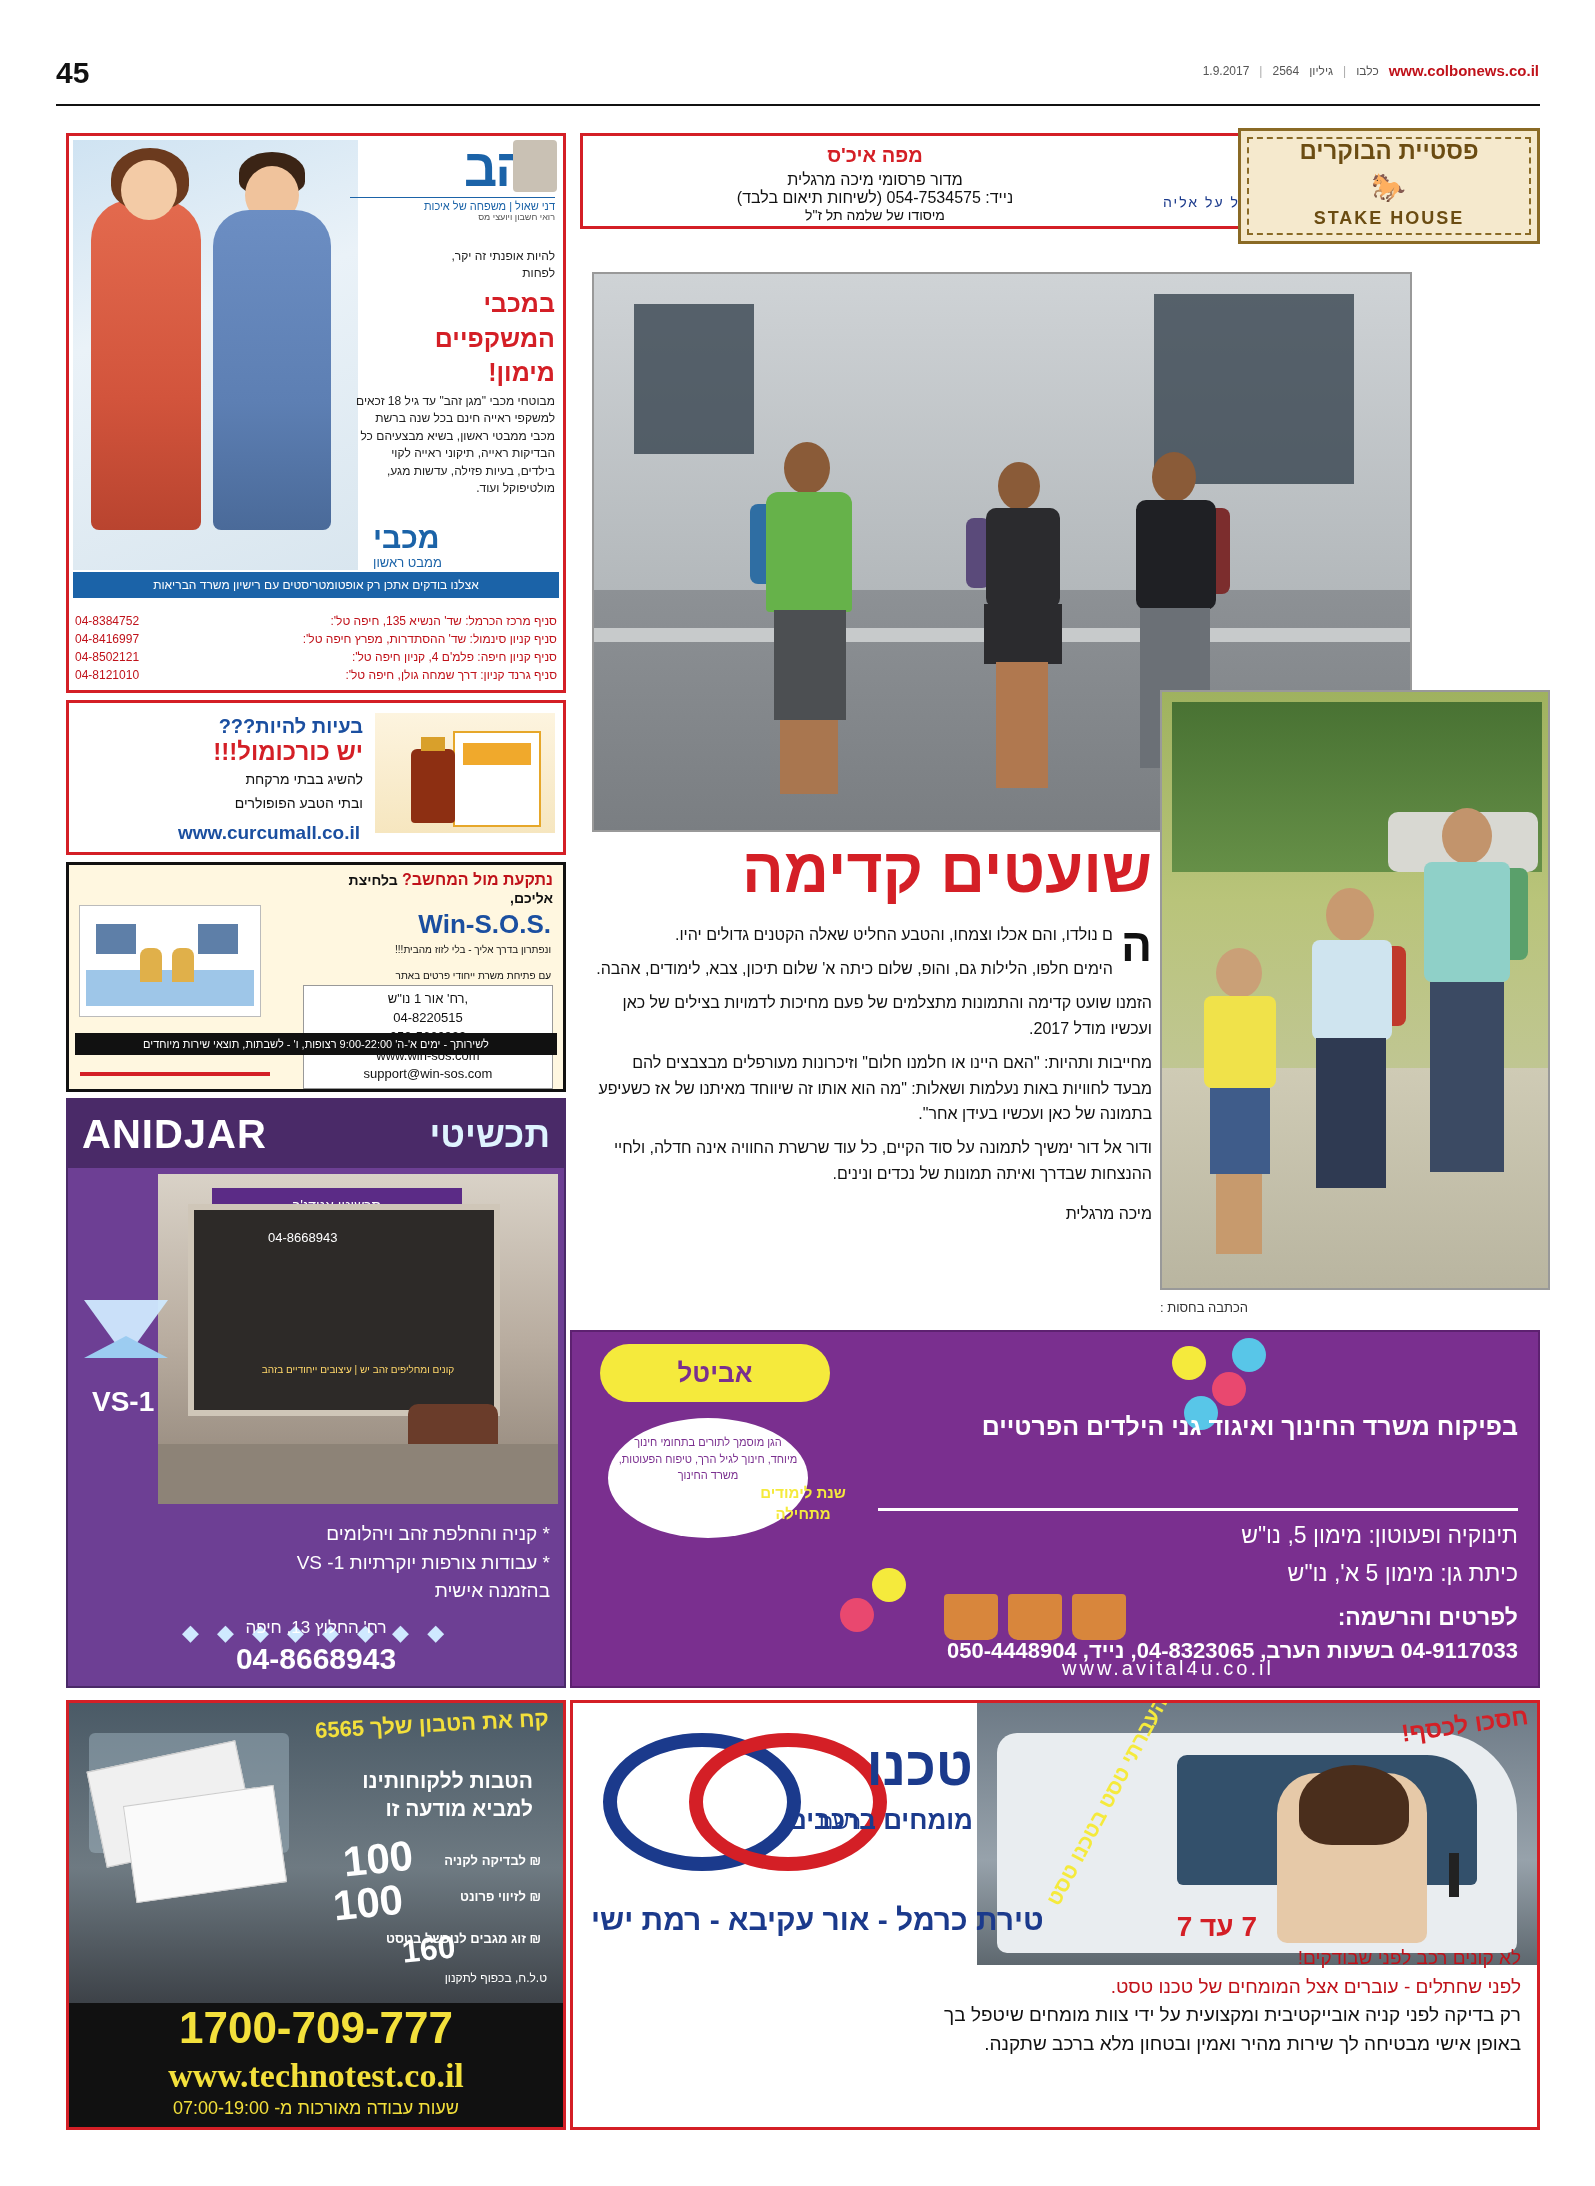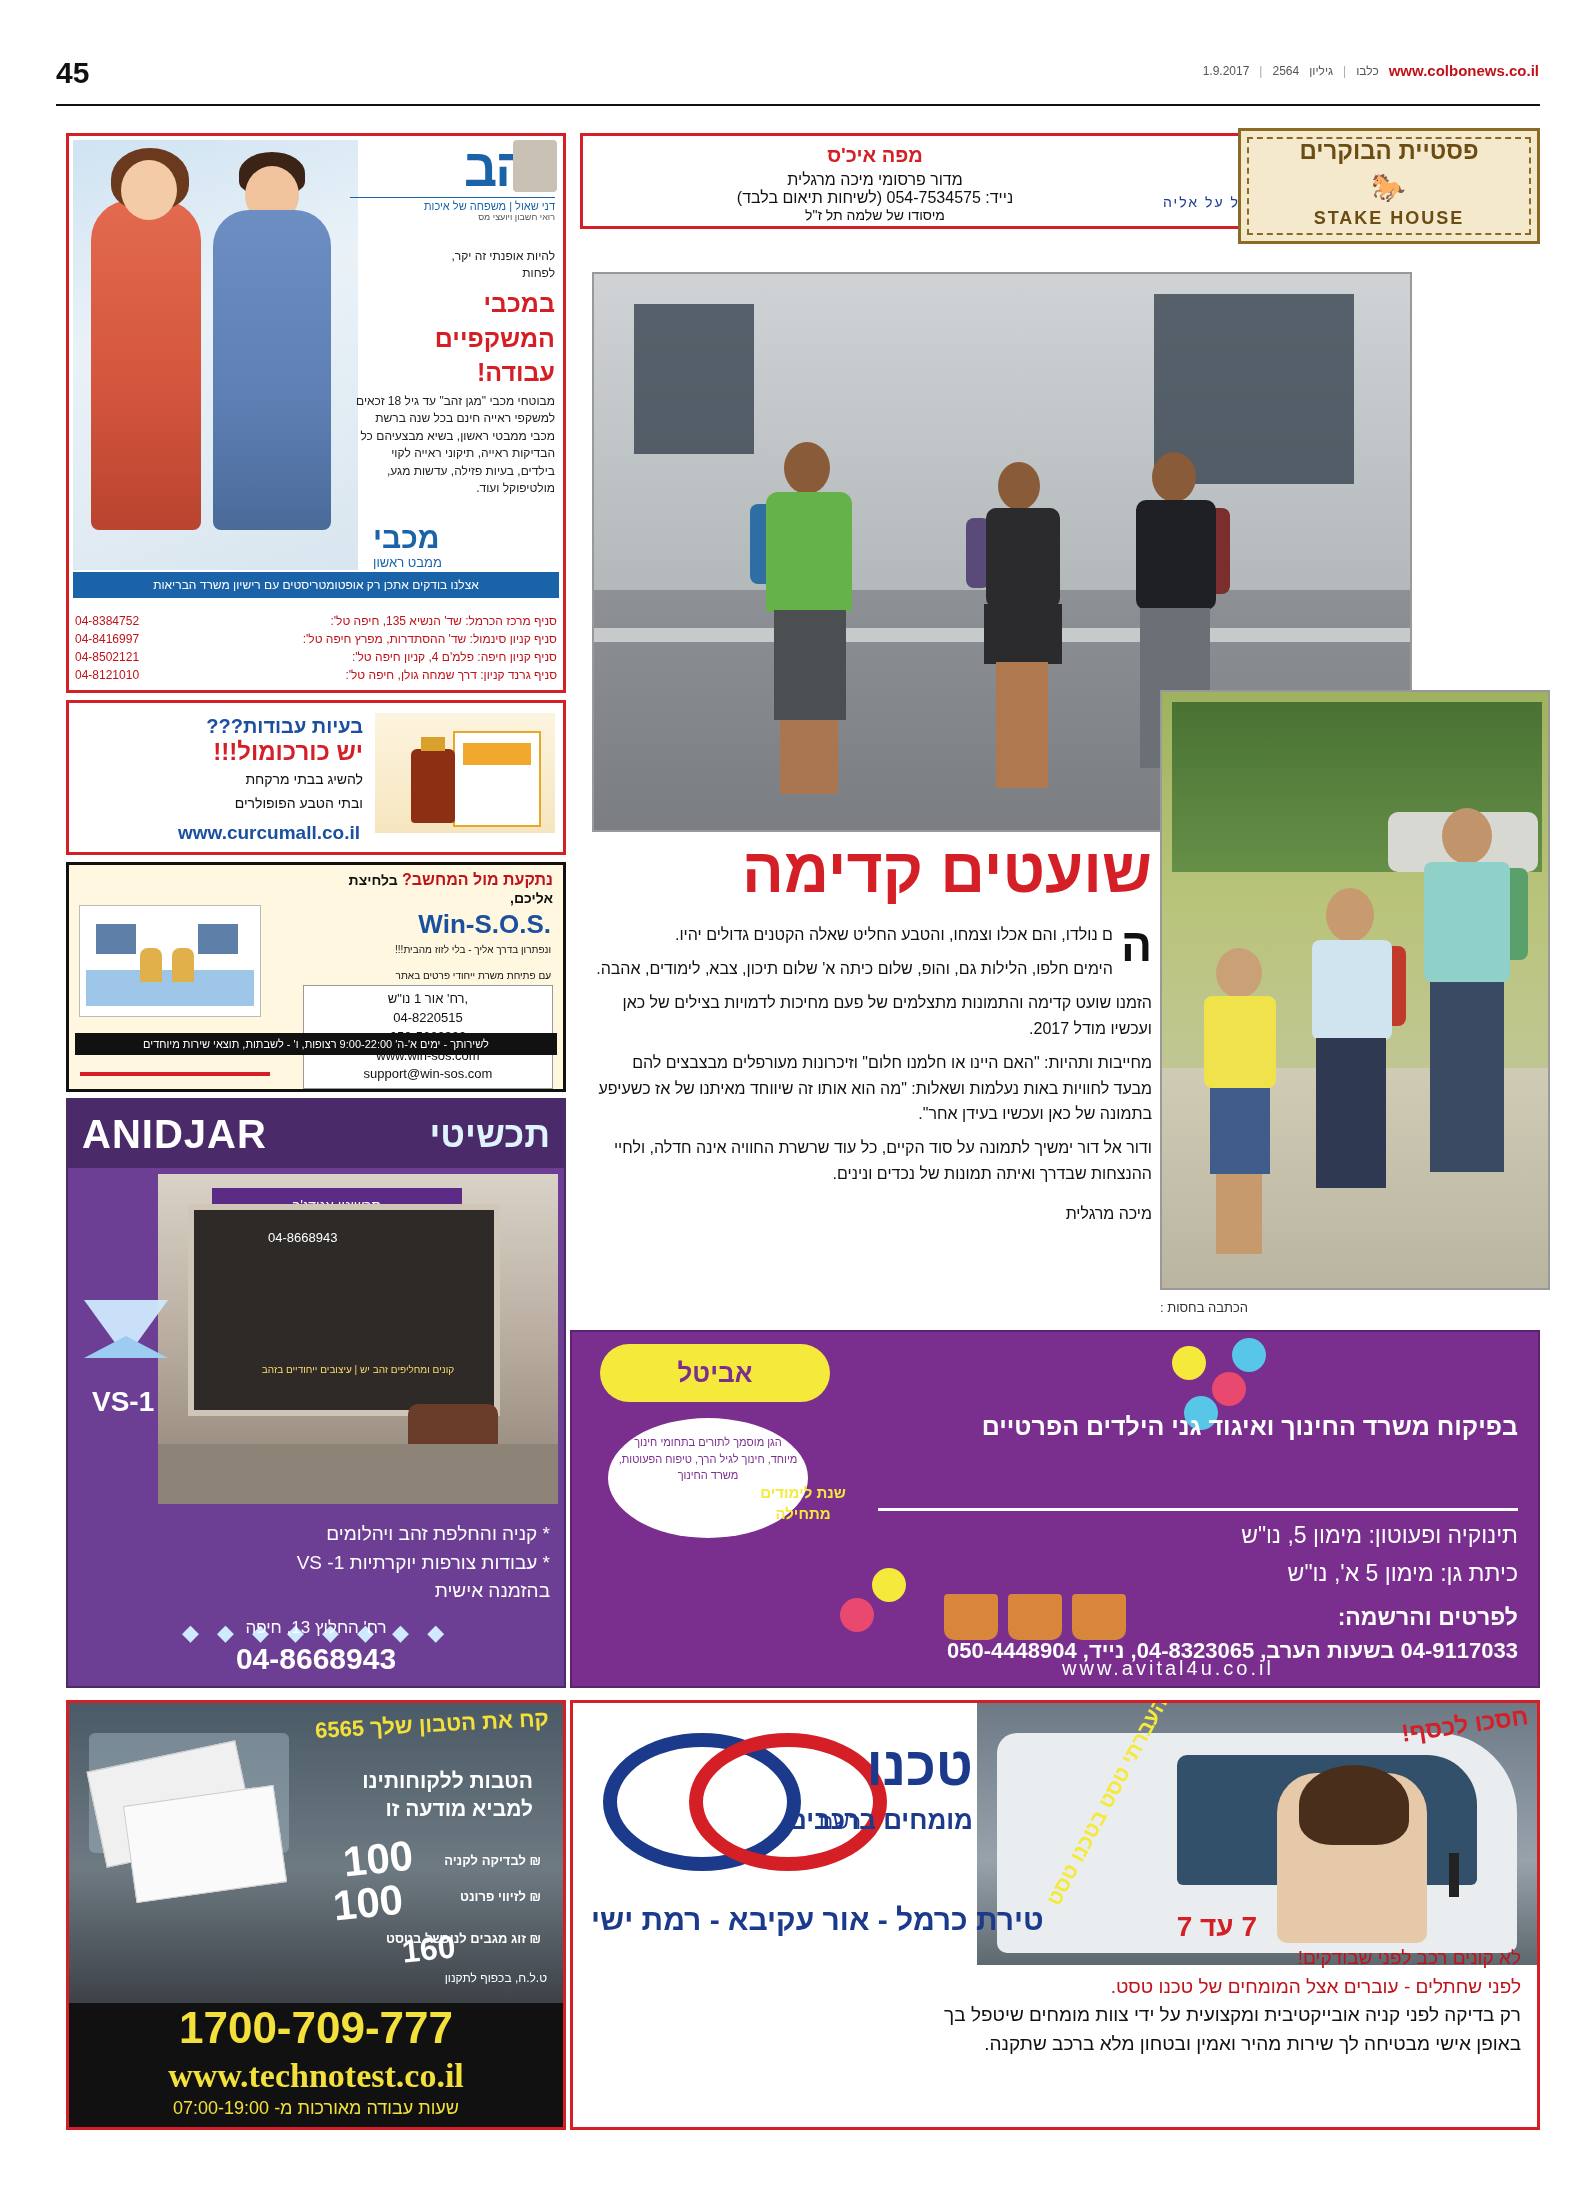--- a/index.html
+++ b/index.html
@@ -258,21 +258,21 @@
       <div class="mac-logo-lahav">להב</div>
       <div class="mac-logo-sub">דני שאול | משפחה של איכות</div>
       <div class="mac-logo-sub2">רואי חשבון ויועצי מס</div>
     </div>
     <div class="mac-headshot"></div>
     <div class="mac-body">
       <div>להיות אופנתי זה יקר,</div>
       <div>לפחות</div>
       <div class="mac-big">במכבי</div>
       <div class="mac-big">המשקפיים</div>
-      <div class="mac-big">עבודה!</div>
+      <div class="mac-big">מימון!</div>
       <div>מבוטחי מכבי "מגן זהב" עד גיל 18 זכאים למשקפי ראייה חינם בכל שנה ברשת מכבי ממבטי ראשון, בשיא מבצעיהם כל הבדיקות ראייה, תיקוני ראייה לקוי בילדים, בעיות פזילה, עדשות מגע, מולטיפוקל ועוד.</div>
     </div>
     <div class="mac-brand">
       <div class="bn">מכבי</div>
       <div class="bs">ממבט ראשון</div>
     </div>
     <div class="mac-strip">אצלנו בודקים אתכן רק אופטומטריסטים עם רישיון משרד הבריאות</div>
     <div class="mac-branches">
       <div><span class="tel">04-8384752</span><span>סניף מרכז הכרמל: שד' הנשיא 135, חיפה טל':</span></div>
       <div><span class="tel">04-8416997</span><span>סניף קניון סינמול: שד' ההסתדרות, מפרץ חיפה טל':</span></div>
@@ -280,21 +280,21 @@
       <div><span class="tel">04-8121010</span><span>סניף גרנד קניון: דרך שמחה גולן, חיפה טל':</span></div>
     </div>
   </div>
 
   <div class="box ad-curcu">
     <div class="curcu-img">
       <div class="curcu-box"></div>
       <div class="curcu-bottle"></div>
     </div>
     <div class="curcu-txt">
-      <div class="curcu-q">בעיות עבודות???</div>
+      <div class="curcu-q">בעיות להיות???</div>
       <div class="curcu-y">יש כורכומול!!!</div>
       <div class="curcu-s">להשיג בבתי מרקחת</div>
       <div class="curcu-s">ובתי הטבע הפופולרים</div>
     </div>
     <div class="curcu-url" style="position:absolute;left:10px;bottom:8px;width:380px;">www.curcumall.co.il</div>
   </div>
 
   <div class="box ad-winsos">
     <div class="ws-title">
       <span>נתקעת מול המחשב?</span>

